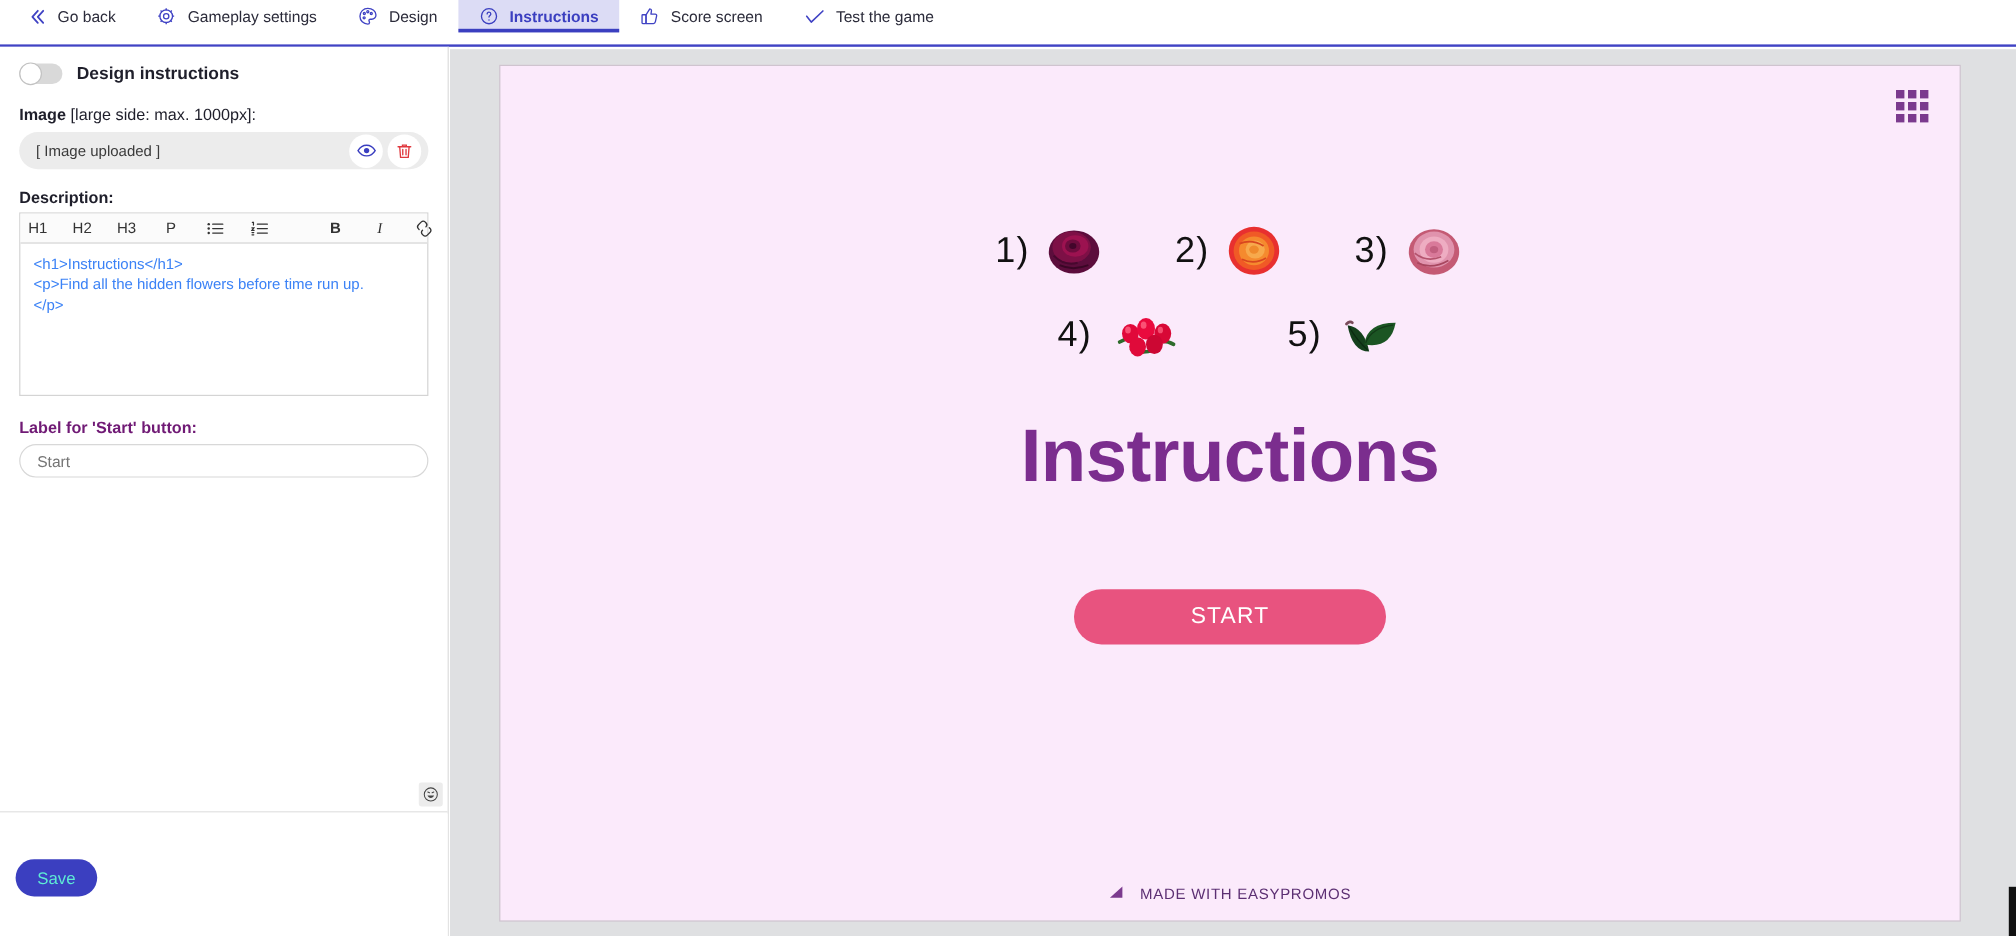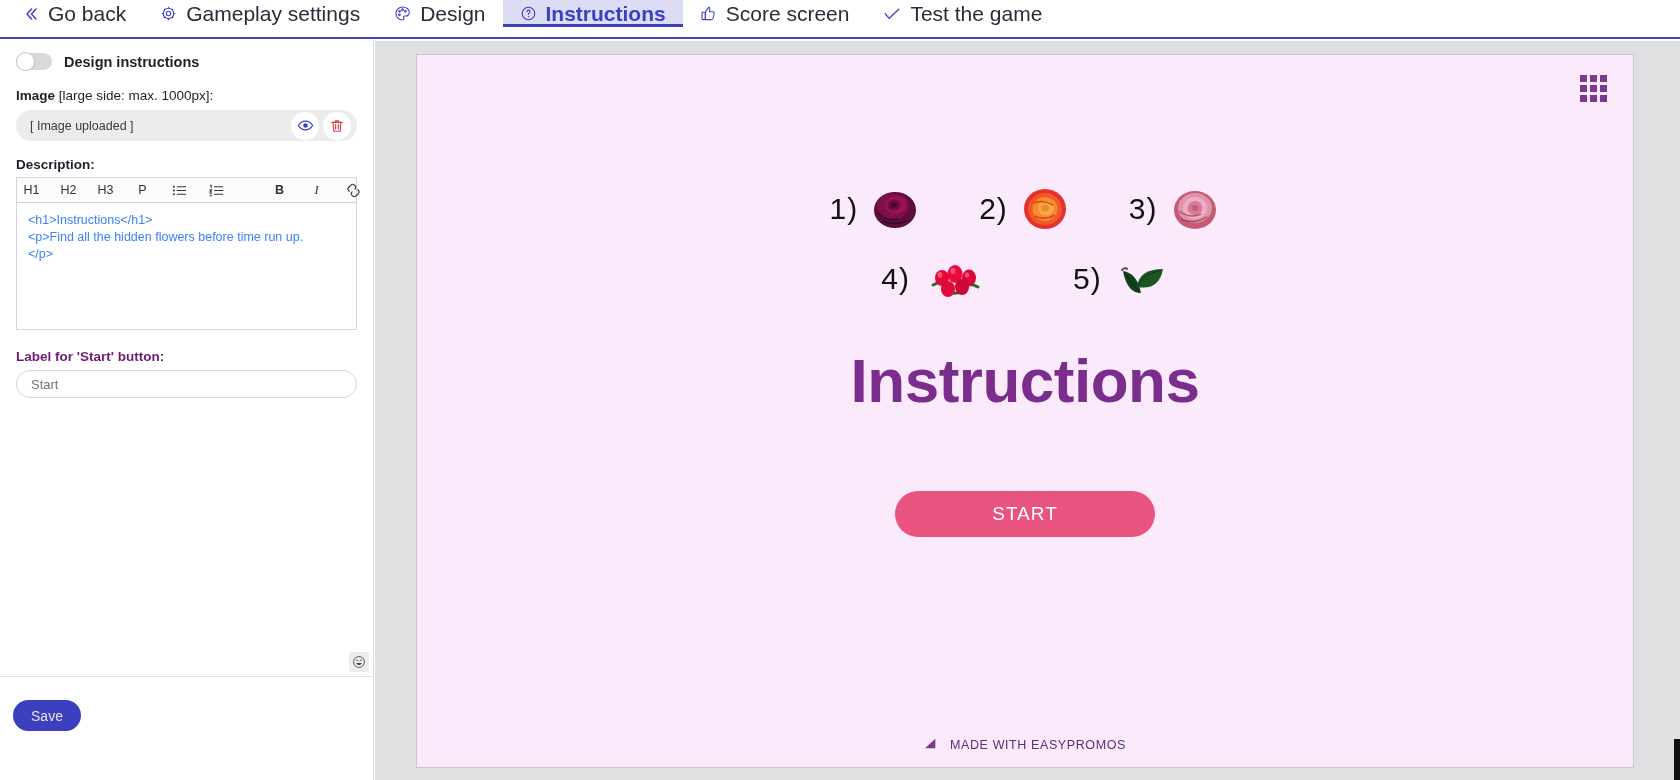--- a/index.html
+++ b/index.html
@@ -19,21 +19,21 @@
     padding-left: 6px;
   }
   .topnav::after {
     content: ""; position: absolute;
     left: 0; bottom: 0; width: 1680px; height: 2px;
     background: #4043c4;
   }
   .nav-item {
     display: flex; align-items: center; gap: 9px;
     padding: 0 17px;
-    font-size: 21px; color: #2b2b3a;
+    font-size: 13px; color: #2b2b3a;
     cursor: pointer;
     position: relative;
     height: 27px;
   }
   .nav-item .nav-ico { display: flex; align-items: center; color: #4043c4; }
   .nav-item.active {
     background: #dcdcf5;
     color: #3b3fc0;
     font-weight: bold;
   }
@@ -118,23 +118,23 @@
   .text-input {
     width: 100%; height: 28px; border-radius: 15px;
     border: 1px solid #d8d8d8; background: #fff;
     padding: 0 14px; font-size: 13px; color: #8d8d8d;
     font-family: "Liberation Sans", sans-serif;
     outline: none;
   }
 
   .save-bar { position: absolute; left: 0; top: 639px; width: 373px; height: 102px; background: #fff; }
   .save-btn {
-    position: absolute; left: 13px; top: 22px;
+    position: absolute; left: 13px; top: 38px;
     width: 68px; height: 31px; border-radius: 17px;
-    background: #3b3fc0; color: #e5e5e5;
+    background: #3b3fc0; color: #5eead4;
     font-size: 14px; border: none; cursor: pointer;
     font-family: "Liberation Sans", sans-serif;
   }
 
   
   .preview-wrap {
     position: absolute; top: 41px; left: 375px;
     width: 1305px; height: 739px;
     background: #dfe0e2;
   }

